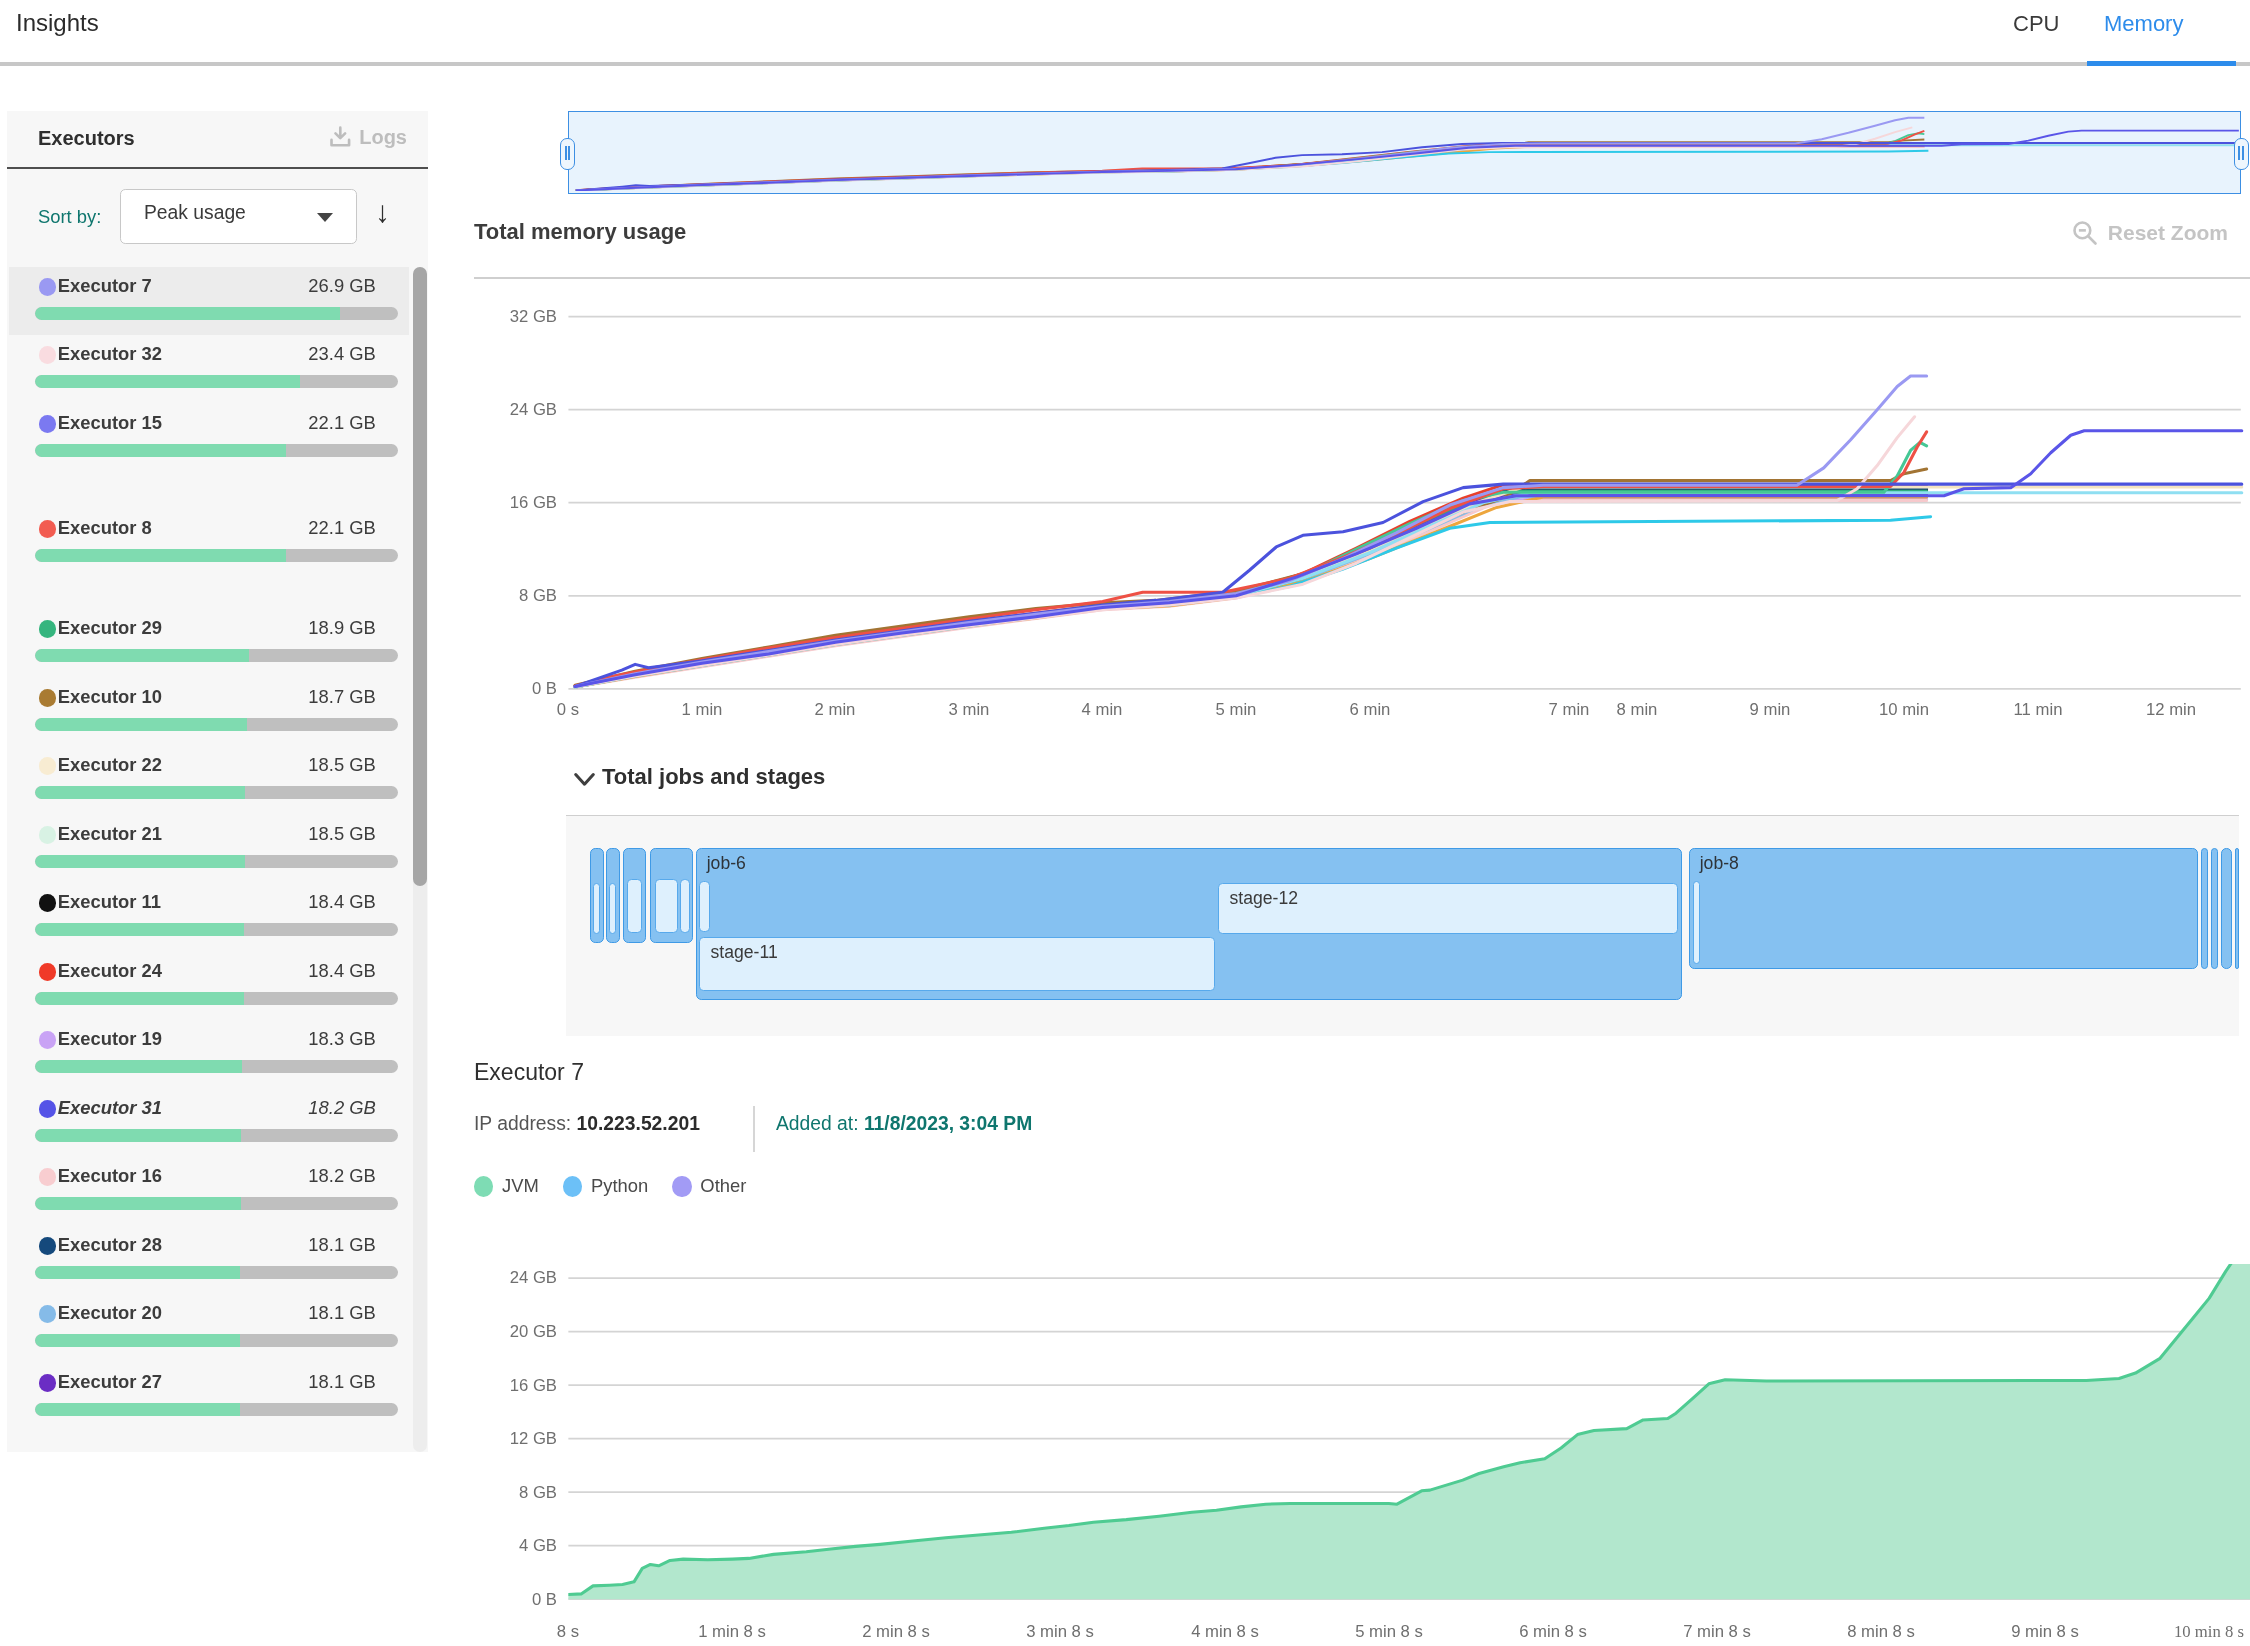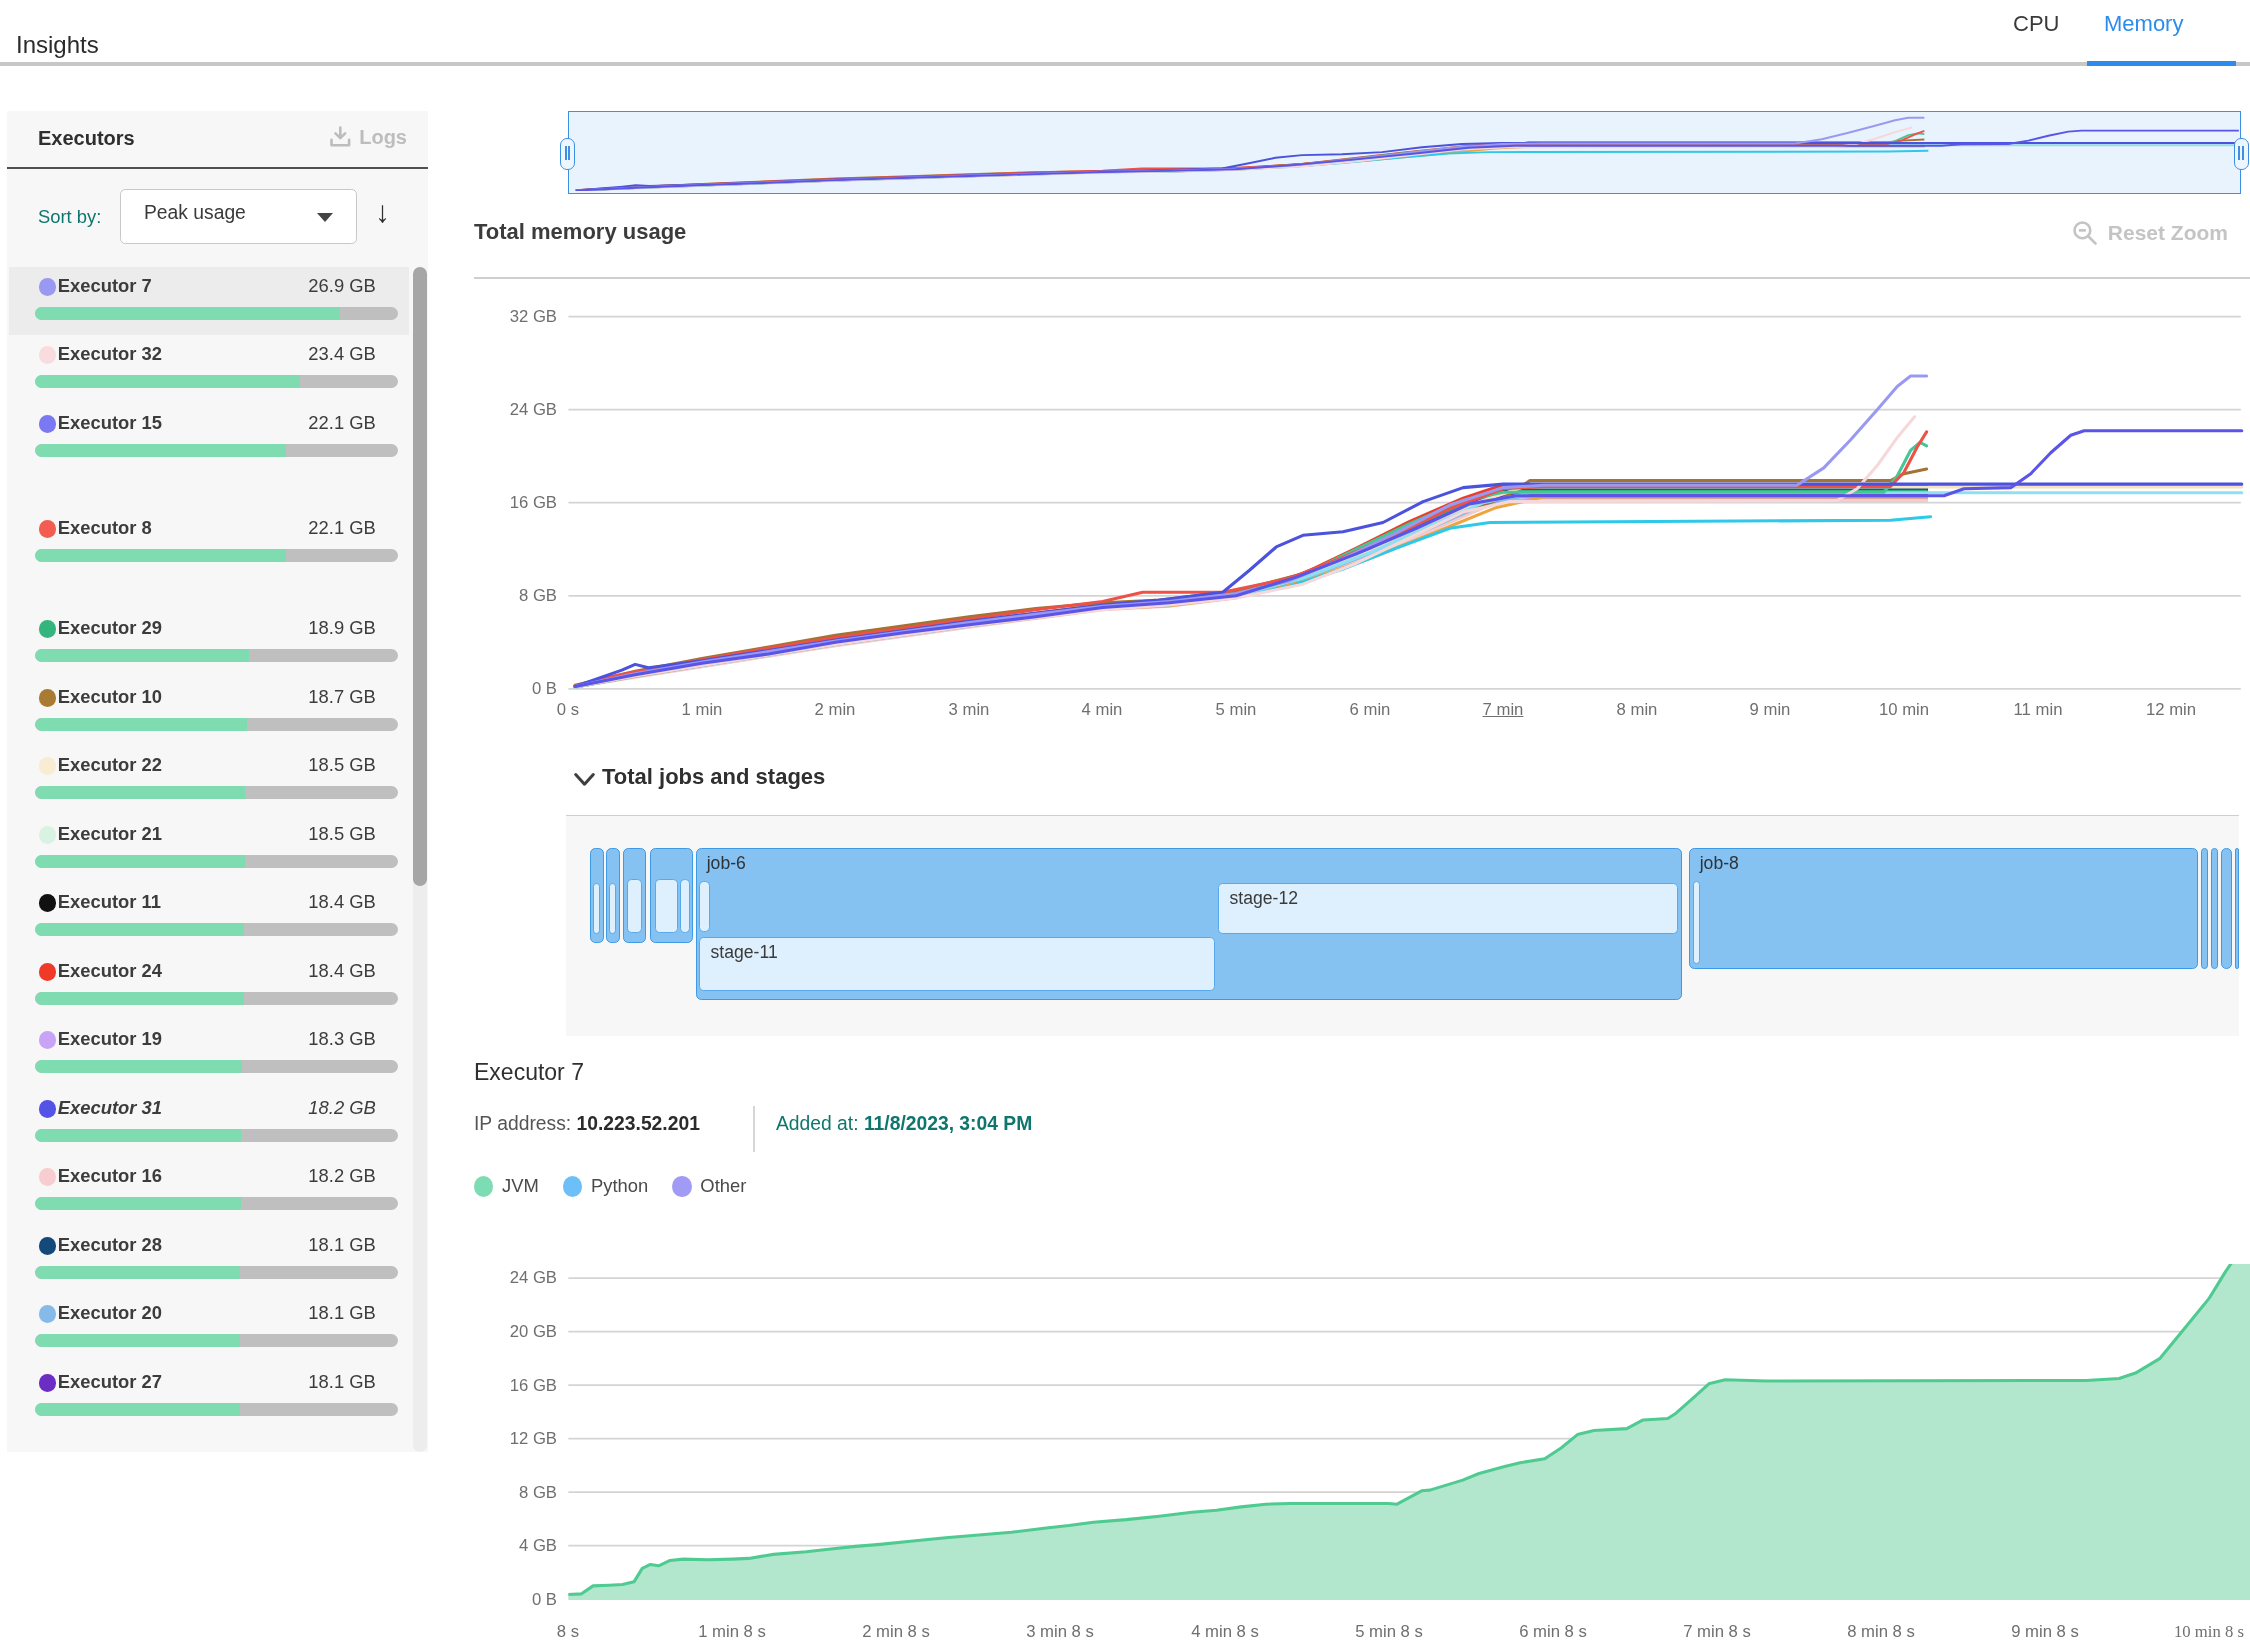--- a/index.html
+++ b/index.html
@@ -1,20 +1,20 @@
 <!DOCTYPE html>
 <html style="font-size:14px"><head>
 <meta charset="utf-8">
 <style>
   html,body{margin:0;padding:0;background:#fff;}
   #page{position:relative;width:2251px;height:1647px;overflow:hidden;
         font-family:"Liberation Sans", sans-serif;background:#fff;}
   .abs{position:absolute;}
   
-  .page-title{left:16px;top:8.8px;font-size:24px;color:#2b2b2b;margin-top:22px;}
+  .page-title{left:16px;top:8.8px;font-size:24px;color:#2b2b2b;}
   .tab{top:10.5px;font-size:22px;cursor:pointer;}
   .tab-cpu{left:2013px;color:#3a3a3a;}
   .tab-memory{left:2104px;color:#2d8ceb;}
   .header-divider{left:0;top:62px;width:2251px;height:3.5px;background:#c7c7c7;}
   .tab-underline{left:2087px;top:61px;width:149px;height:5.3px;background:#2d8ceb;z-index:2;}
   
   .sidebar{left:7px;top:111px;width:421px;height:1341px;background:#f7f7f7;}
   .sb-title{left:31px;top:16px;font-size:20px;font-weight:bold;color:#2f2f2f;}
   .logs-btn{right:21px;top:14px;color:#bdbdbd;font-size:20px;font-weight:600;display:flex;align-items:center;gap:7px;cursor:pointer;}
   .sb-divider{left:0;top:56px;width:100%;height:1.8px;background:#4f4f4f;}
@@ -374,21 +374,21 @@
     <div class="abs ytick" style="left: 478px; top: 493px;">16 GB</div>
     <div class="abs ytick" style="left: 478px; top: 586px;">8 GB</div>
     <div class="abs ytick" style="left: 478px; top: 679px;">0 B</div>
     <div class="abs xtick" style="left: 568px; top: 700px;">0 s</div>
     <div class="abs xtick" style="left: 702px; top: 700px;">1 min</div>
     <div class="abs xtick" style="left: 835px; top: 700px;">2 min</div>
     <div class="abs xtick" style="left: 969px; top: 700px;">3 min</div>
     <div class="abs xtick" style="left: 1102px; top: 700px;">4 min</div>
     <div class="abs xtick" style="left: 1236px; top: 700px;">5 min</div>
     <div class="abs xtick" style="left: 1370px; top: 700px;">6 min</div>
-    <div class="abs xtick" style="left: 1503px; top: 700px; text-decoration: underline;">7 min</div>
+    <div class="abs xtick" style="left: 1569px; top: 700px;">7 min</div>
     <div class="abs xtick" style="left: 1637px; top: 700px;">8 min</div>
     <div class="abs xtick" style="left: 1770px; top: 700px;">9 min</div>
     <div class="abs xtick" style="left: 1904px; top: 700px;">10 min</div>
     <div class="abs xtick" style="left: 2038px; top: 700px;">11 min</div>
     <div class="abs xtick" style="left: 2171px; top: 700px;">12 min</div>
     <div class="abs ytick" style="left: 478px; top: 1268px;">24 GB</div>
     <div class="abs ytick" style="left: 478px; top: 1322px;">20 GB</div>
     <div class="abs ytick" style="left: 478px; top: 1376px;">16 GB</div>
     <div class="abs ytick" style="left: 478px; top: 1429px;">12 GB</div>
     <div class="abs ytick" style="left: 478px; top: 1483px;">8 GB</div>

